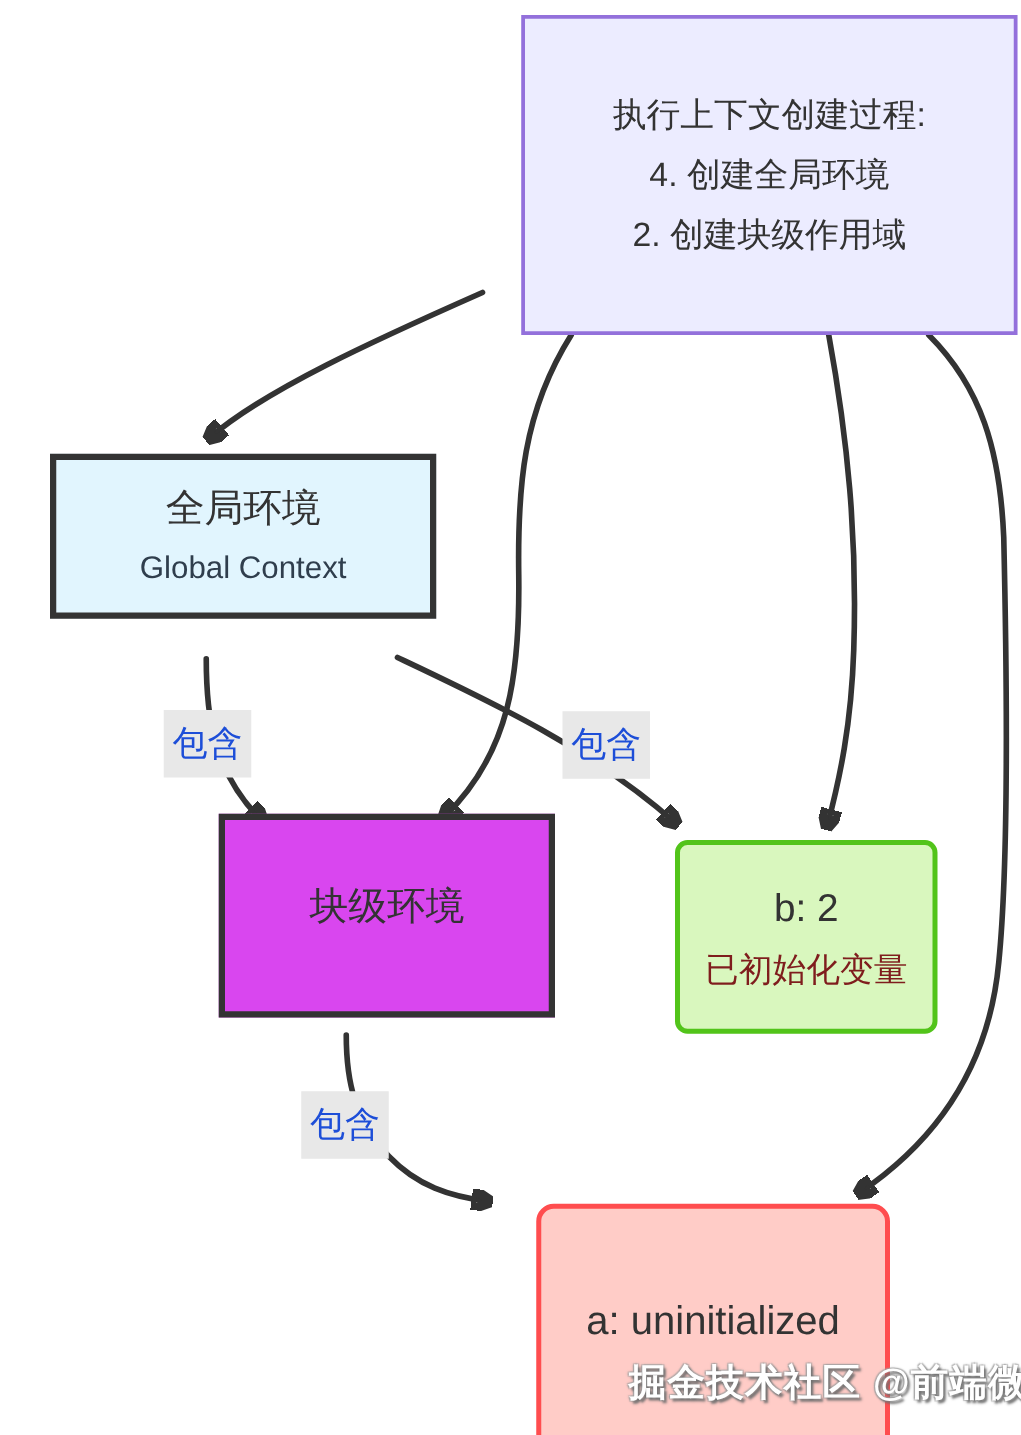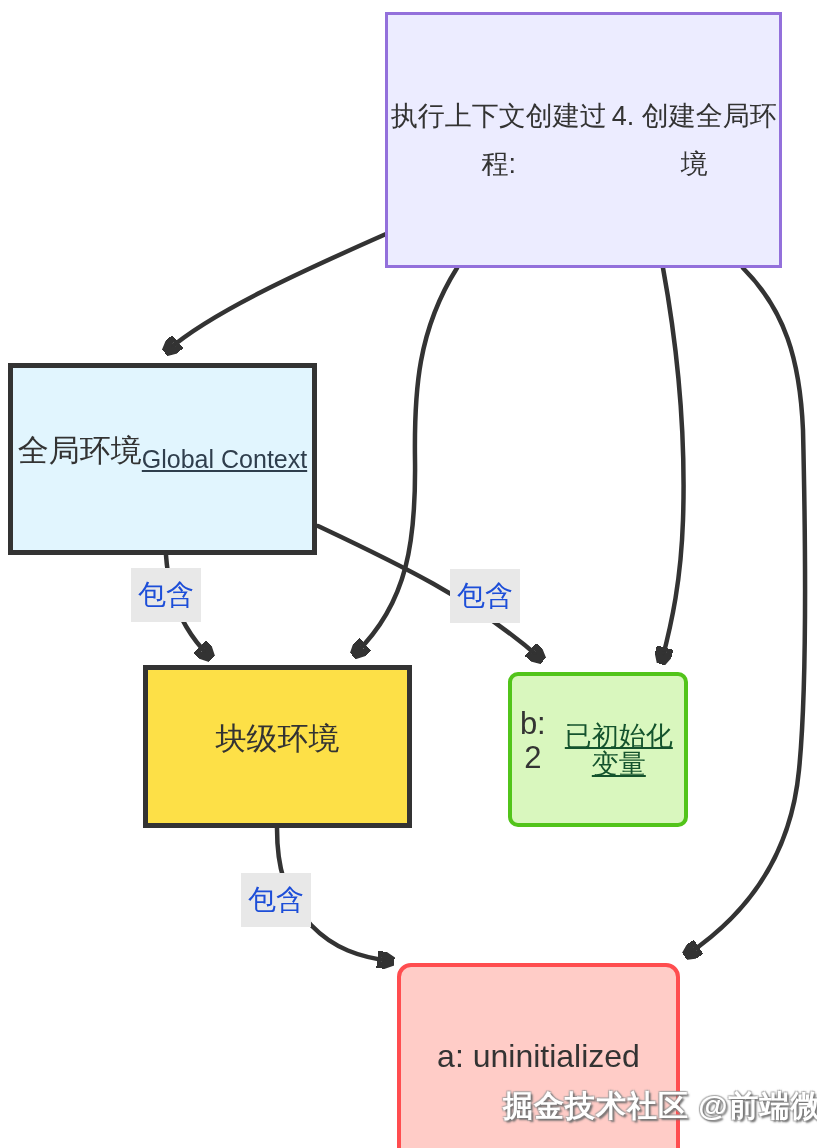--- a/index.html
+++ b/index.html
@@ -8,49 +8,49 @@
     width:817px;height:1148px;
     background:#ffffff;
     font-family:"Liberation Sans","DejaVu Sans",sans-serif;
     overflow:hidden;
   }
   svg.edges{position:absolute;left:0;top:0;z-index:1;}
   svg.edges path{stroke:#333333;stroke-width:4.5;fill:none;stroke-linecap:round;}
 
   .node{
     position:absolute;z-index:3;
-    display:flex;flex-direction:row;align-items:center;justify-content:center;
-    text-align:center;box-sizing:border-box;color:#333333;
+    display:flex;flex-direction:column;align-items:center;justify-content:center;
+    text-align:center;box-sizing:border-box;color:#333333;margin-left:32px;
   }
   .node-process{
     left:385px;top:12px;width:397px;height:256px;
     background:#ECECFF;border:3px solid #9370DB;
     font-size:27px;line-height:48px;color:#333333;
   }
   .node-global{
-    left:8px;top:363px;width:309px;height:192px;
+    left:8px;top:363px;width:309px;height:132px;
     background:#E1F5FE;border:5px solid #333333;
   }
   .node-block{
-    left:143px;top:665px;width:269px;height:163px;
-    background:#fde047;border:5px solid #333333;text-align:right;
+    left:143px;top:651px;width:269px;height:163px;
+    background:#d946ef;border:5px solid #333333;text-align:right;
   }
   .node-bvar{
-    left:508px;top:672px;width:180px;height:155px;
+    left:508px;top:672px;width:210px;height:155px;
     background:#D9F7BE;border:4px solid #52C41A;border-radius:10px;
   }
   .node-avar{
     left:397px;top:963px;width:283px;height:204px;
     background:#FFCCC7;border:4px solid #FF4D4F;border-radius:14px;
   }
   .node .title{font-size:31px;line-height:34px;margin-bottom:16px;color:#333333;}
-  .node .subtitle{font-size:25px;line-height:28px;color:#2F3E4D;text-decoration:underline;}
+  .node .subtitle{font-size:25px;line-height:28px;color:#2F3E4D;}
   .node-bvar .title,.node-avar .title{margin-bottom:18px;}
   .node-avar .title{font-size:32px;}
-  .node-bvar .subtitle,.node-avar .subtitle{font-size:27px;color:#14532d;}
+  .node-bvar .subtitle,.node-avar .subtitle{font-size:27px;color:#7f1d1d;}
 
   .edge-label{
     position:absolute;z-index:2;
     background:#E8E8E8;color:#1d4ed8;
     font-size:28px;line-height:28px;
     padding:13px 7px;text-align:center;
   }
   .edge-label.l1{left:131px;top:568px;}
   .edge-label.l2{left:450px;top:569px;}
   .edge-label.l3{left:241px;top:873px;}
@@ -87,20 +87,21 @@
     <path d="M 277 828 C 277 866 284 896 311 925 C 334 949 360 957 390 961" marker-end="url(#arrow)"></path>
   </svg>
 
   <div class="edge-label l1">包含</div>
   <div class="edge-label l2">包含</div>
   <div class="edge-label l3">包含</div>
 
   <div class="node node-process">
     <div>执行上下文创建过程:</div>
     <div>4. 创建全局环境</div>
+    <div>2. 创建块级作用域</div>
   </div>
 
   <div class="node node-global">
     <div class="title">全局环境</div>
     <div class="subtitle">Global Context</div>
   </div>
 
   <div class="node node-block">
     <div class="title">块级环境</div>
   </div>

